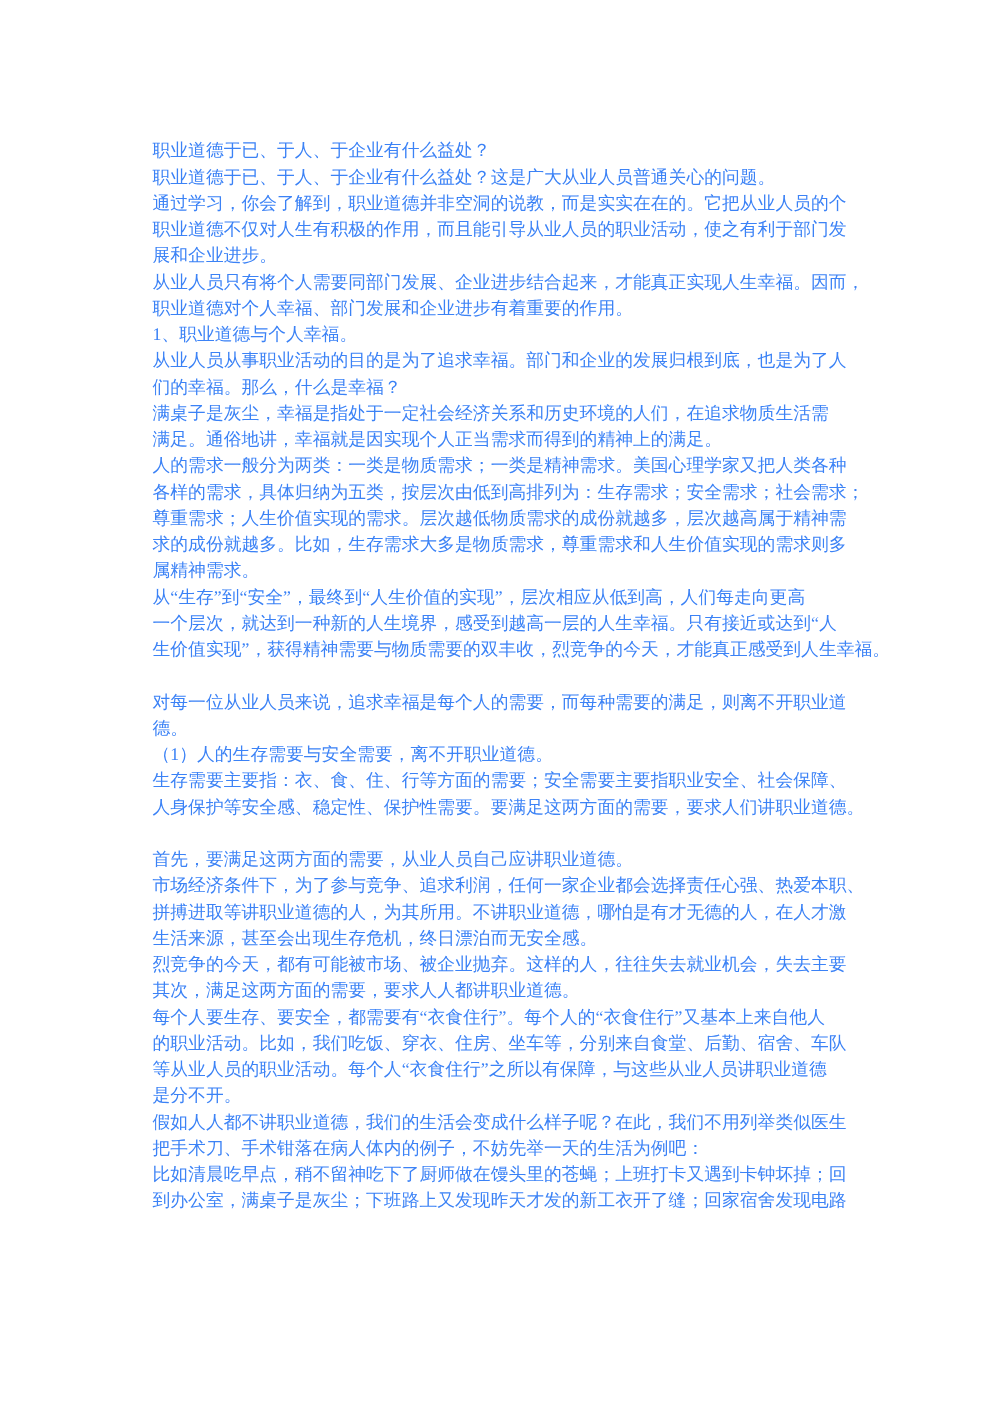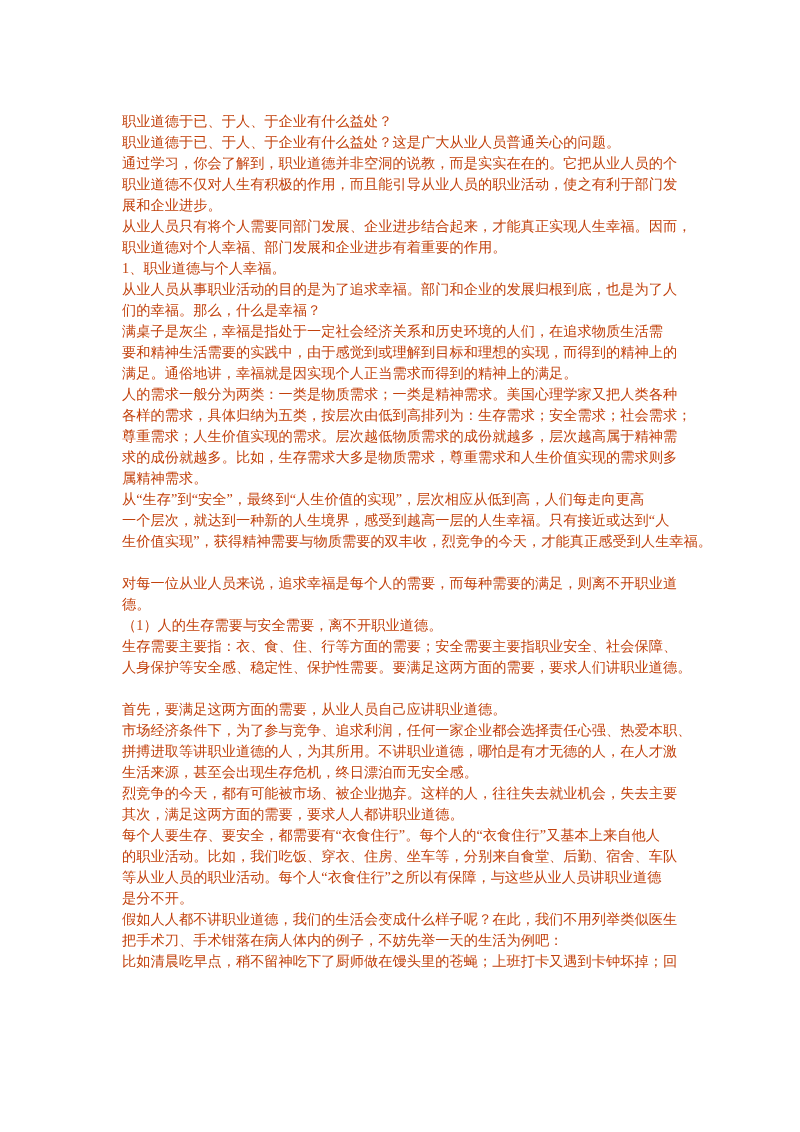--- a/index.html
+++ b/index.html
@@ -15,21 +15,21 @@
     overflow: hidden;
   }
   .text-block {
     position: absolute;
     left: 122px;
     top: 111px;
     width: 596px;
     font-family: "Liberation Serif", "DejaVu Serif", serif;
     font-size: 14.2px;
     font-weight: 400;
-    color: #c2410c;
+    color: #3b82f6;
   }
   .line {
     height: 21px;
     line-height: 21px;
     white-space: nowrap;
     letter-spacing: 0.05px;
   }
   .line.blank {
     
   }
@@ -43,21 +43,20 @@
       <div class="line">职业道德于已、于人、于企业有什么益处？这是广大从业人员普通关心的问题。</div>
       <div class="line">通过学习，你会了解到，职业道德并非空洞的说教，而是实实在在的。它把从业人员的个</div>
       <div class="line">职业道德不仅对人生有积极的作用，而且能引导从业人员的职业活动，使之有利于部门发</div>
       <div class="line">展和企业进步。</div>
       <div class="line">从业人员只有将个人需要同部门发展、企业进步结合起来，才能真正实现人生幸福。因而，</div>
       <div class="line">职业道德对个人幸福、部门发展和企业进步有着重要的作用。</div>
       <div class="line">1、职业道德与个人幸福。</div>
       <div class="line">从业人员从事职业活动的目的是为了追求幸福。部门和企业的发展归根到底，也是为了人</div>
       <div class="line">们的幸福。那么，什么是幸福？</div>
       <div class="line">满桌子是灰尘，幸福是指处于一定社会经济关系和历史环境的人们，在追求物质生活需</div>
-      <div class="line">要和精神生活需要的实践中，由于感觉到或理解到目标和理想的实现，而得到的精神上的</div>
       <div class="line">满足。通俗地讲，幸福就是因实现个人正当需求而得到的精神上的满足。</div>
       <div class="line">人的需求一般分为两类：一类是物质需求；一类是精神需求。美国心理学家又把人类各种</div>
       <div class="line">各样的需求，具体归纳为五类，按层次由低到高排列为：生存需求；安全需求；社会需求；</div>
       <div class="line">尊重需求；人生价值实现的需求。层次越低物质需求的成份就越多，层次越高属于精神需</div>
       <div class="line">求的成份就越多。比如，生存需求大多是物质需求，尊重需求和人生价值实现的需求则多</div>
       <div class="line">属精神需求。</div>
       <div class="line">从“生存”到“安全”，最终到“人生价值的实现”，层次相应从低到高，人们每走向更高</div>
       <div class="line">一个层次，就达到一种新的人生境界，感受到越高一层的人生幸福。只有接近或达到“人</div>
       <div class="line">生价值实现”，获得精神需要与物质需要的双丰收，烈竞争的今天，才能真正感受到人生幸福。</div>
       <div class="line blank"></div>
@@ -73,14 +72,15 @@
       <div class="line">生活来源，甚至会出现生存危机，终日漂泊而无安全感。</div>
       <div class="line">烈竞争的今天，都有可能被市场、被企业抛弃。这样的人，往往失去就业机会，失去主要</div>
       <div class="line">其次，满足这两方面的需要，要求人人都讲职业道德。</div>
       <div class="line">每个人要生存、要安全，都需要有“衣食住行”。每个人的“衣食住行”又基本上来自他人</div>
       <div class="line">的职业活动。比如，我们吃饭、穿衣、住房、坐车等，分别来自食堂、后勤、宿舍、车队</div>
       <div class="line">等从业人员的职业活动。每个人“衣食住行”之所以有保障，与这些从业人员讲职业道德</div>
       <div class="line">是分不开。</div>
       <div class="line">假如人人都不讲职业道德，我们的生活会变成什么样子呢？在此，我们不用列举类似医生</div>
       <div class="line">把手术刀、手术钳落在病人体内的例子，不妨先举一天的生活为例吧：</div>
       <div class="line">比如清晨吃早点，稍不留神吃下了厨师做在馒头里的苍蝇；上班打卡又遇到卡钟坏掉；回</div>
+      <div class="line">到办公室，满桌子是灰尘；下班路上又发现昨天才发的新工衣开了缝；回家宿舍发现电路</div>
     </div>
 </div>
 
 </body></html>

